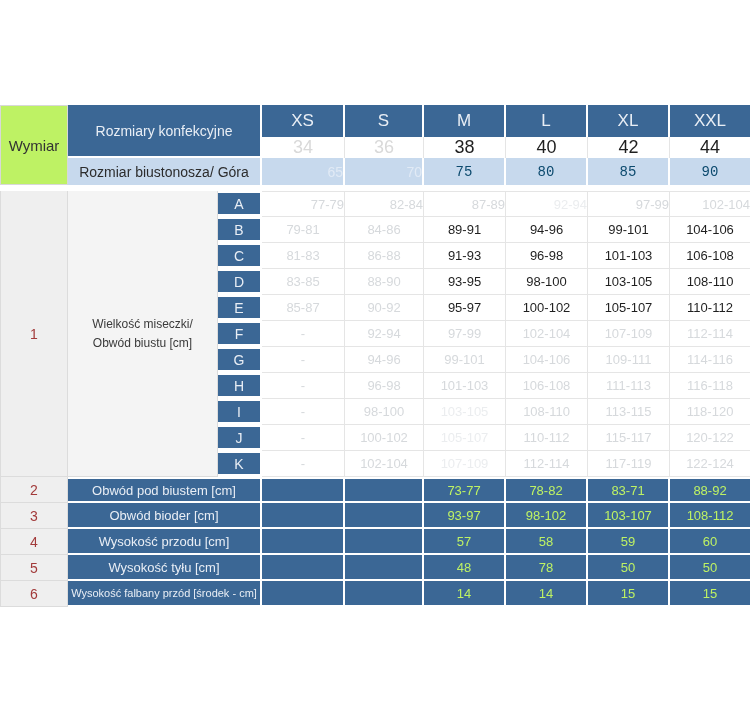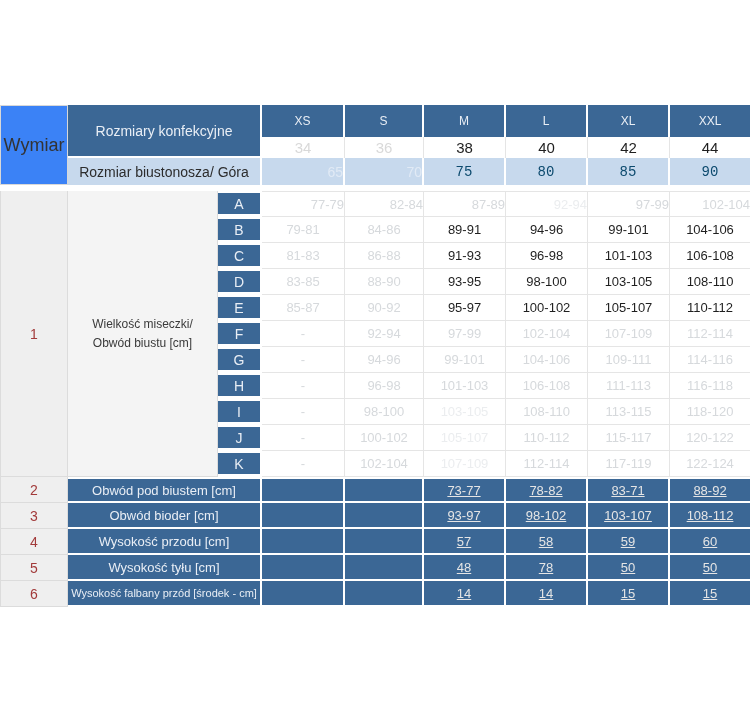--- a/index.html
+++ b/index.html
@@ -9,27 +9,27 @@
        border-collapse:separate;border-spacing:0;table-layout:fixed;}
   td,th{padding:0;margin:0;text-align:center;vertical-align:middle;overflow:hidden;
        font-weight:400;box-sizing:border-box;}
   tr.h-head{height:32px;}
   tr.h-conf{height:21px;}
   tr.h-bra{height:27px;}
   tr.h-spacer{height:6px;}
   tr.h-cup{height:26px;}
   tr.h-measure{height:26px;}
 
-  .corner{background:#3b82f6;color:#333;font-size:18px;border:1px solid #d8d8d8;}
+  .corner{background:#bef264;color:#333;font-size:15px;border:1px solid #d8d8d8;}
   .navy{background:#3b6795;color:#e9eef5;}
   .block{font-size:14px;border-right:2px solid #fff;border-bottom:2px solid #fff;}
-  .szhead{font-size:12px;border-right:2px solid #fff;}
+  .szhead{font-size:17px;border-right:2px solid #fff;}
   .szhead.last{border-right:none;}
 
-  .conf{background:#fff;font-size:15px;border-right:1px solid #e5e5e5;margin-top:12px;}
+  .conf{background:#fff;font-size:18px;border-right:1px solid #e5e5e5;margin-top:12px;}
   .conf.last{border-right:none;}
   .conf.faded{color:#d9d9d9;}
   .conf.active{color:#1f1f1f;}
 
   .blu{background:#c7d9ed;font-size:14px;border-right:2px solid #fff;}
   .blu.last{border-right:none;}
   .blu.faded{color:#e1eaf5;text-align:right;}
   .blu.active{color:#0c4a6e;font-family:Liberation Mono, monospace;}
   .blu-label{background:#c7d9ed;color:#2c2c2c;font-size:14px;border-right:2px solid #fff;}
 
@@ -43,22 +43,22 @@
   .val{background:#fff;font-size:13px;border-right:1px solid #e5e5e5;border-bottom:1px solid #e5e5e5;}
   .val.last{border-right:none;}
   .val.first-row{border-top:1px solid #e5e5e5;text-align:right;}
   .val.faded{color:#d6d9dc;}
   .val.extra-faded{color:#ebedef;}
   .val.active{color:#1f1f1f;}
 
   .mlabel{background:#3b6795;color:#e9eef5;font-size:13px;
        border-right:2px solid #fff;border-bottom:2px solid #fff;}
   .mlabel.small{font-size:11px;}
-  .mcell{background:#3b6795;color:#e5e5e5;font-size:13px;
-       border-right:2px solid #fff;border-bottom:2px solid #fff;text-decoration:underline;}
+  .mcell{background:#3b6795;color:#bef264;font-size:13px;
+       border-right:2px solid #fff;border-bottom:2px solid #fff;}
   .mcell.last{border-right:none;}
   .mfirst{border-top:2px solid #fff;}
 </style>
 </head>
 <body>
 
 <table class="size-chart">
   <colgroup>
     <col style="width:68px">
       <col style="width:150px">

